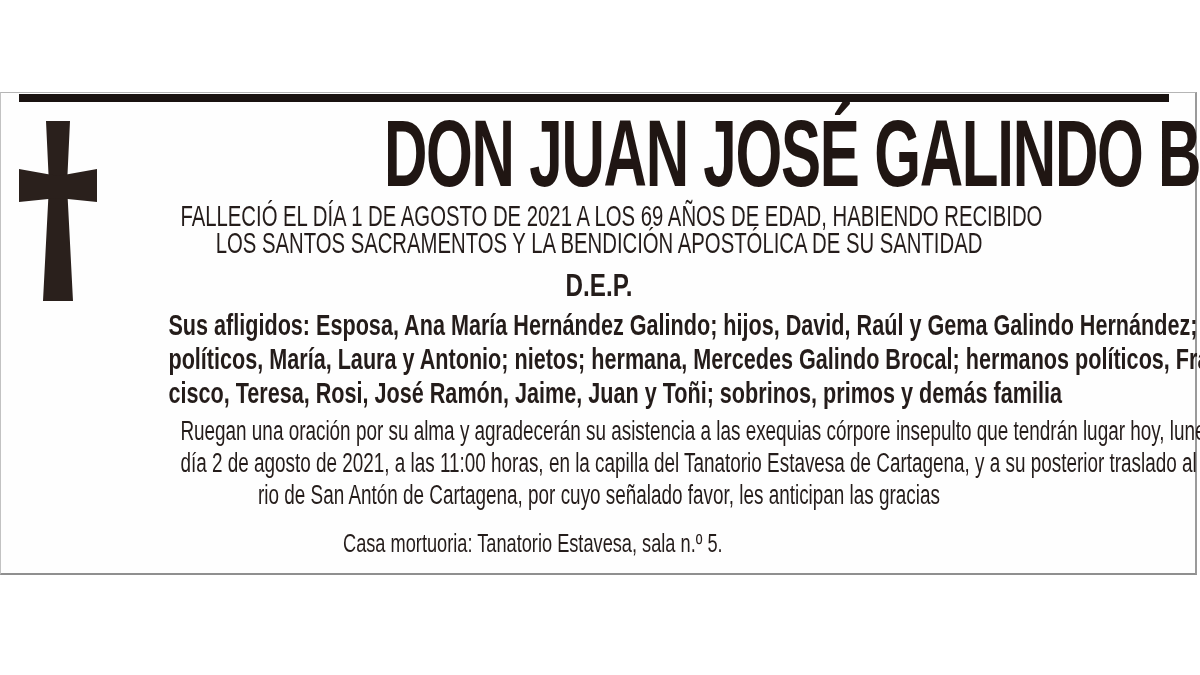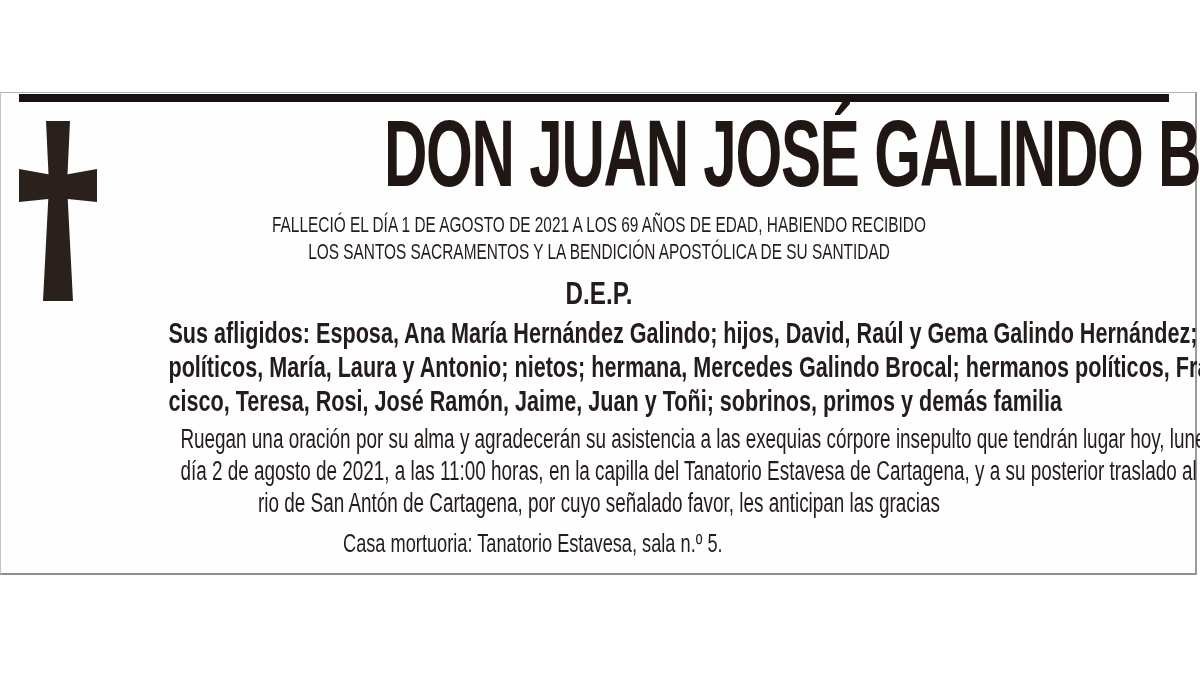--- a/index.html
+++ b/index.html
@@ -22,21 +22,21 @@
   .cross{
     position:absolute;left:18px;top:28px;width:78px;height:180px;
   }
   .line{white-space:nowrap;text-align:center;width:1196px;}
   .cx{transform:scaleX(0.70);transform-origin:50% 50%;}
   .title-wrap{margin:14px 0 0 95px;width:1100px;text-align:center;white-space:nowrap;}
   .title{
     display:inline-block;font-size:94px;font-weight:700;line-height:1;
     letter-spacing:-2px;transform:scaleX(0.64);transform-origin:50% 50%;color:#201613;
   }
-  .hdr{font-size:22px;line-height:27px;margin-top:10px;}
+  .hdr{font-size:29px;line-height:27px;margin-top:2px;}
   .dep{font-size:31px;font-weight:700;line-height:32px;margin-top:13px;transform:scaleX(0.78);}
   .fam{font-size:30px;font-weight:700;line-height:34px;transform:scaleX(0.72);}
   .fam-block{margin-top:6px;}
   .inv{font-size:27px;line-height:32px;transform:scaleX(0.70);}
   .inv-block{margin-top:5px;}
   .footer{
     position:absolute;left:0;bottom:16px;width:1197px;box-sizing:border-box;
     display:flex;justify-content:center;align-items:flex-start;
     padding:0 24px 0 22px;font-size:26px;line-height:28px;margin-left:16px;
   }

